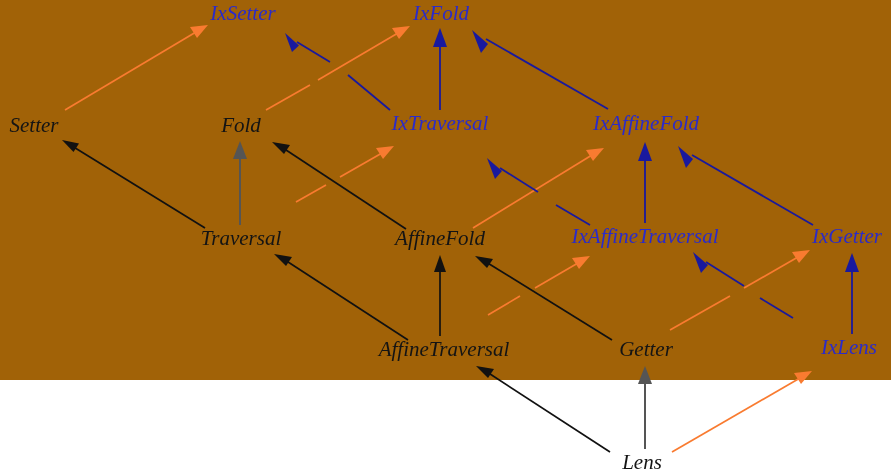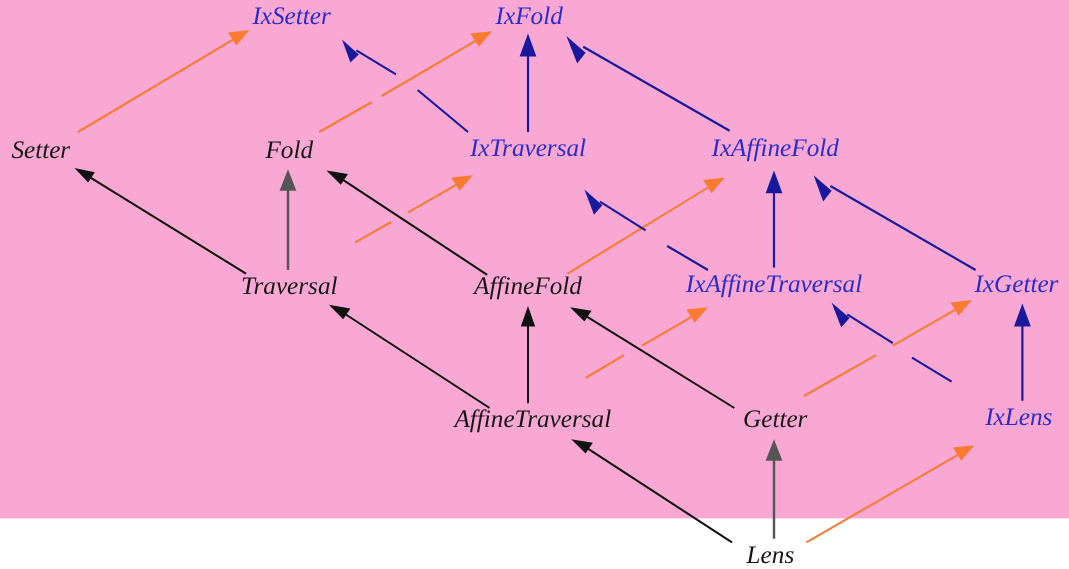--- a/index.html
+++ b/index.html
@@ -10,22 +10,22 @@
   }
   body {
     width: 891px;
     height: 474px;
     font-family: "Liberation Serif", "DejaVu Serif", serif;
     overflow: hidden;
   }
   #diagram-root {
     position: relative;
     width: 891px;
-    height: 432px;
-    background: #f9a8d4;
+    height: 380px;
+    background: #a16207;
   }
   svg#diagram-svg {
     position: absolute;
     top: 0;
     left: 0;
     width: 891px;
     height: 474px;
   }
   .node-label {
     font-family: "Liberation Serif", "DejaVu Serif", serif;

